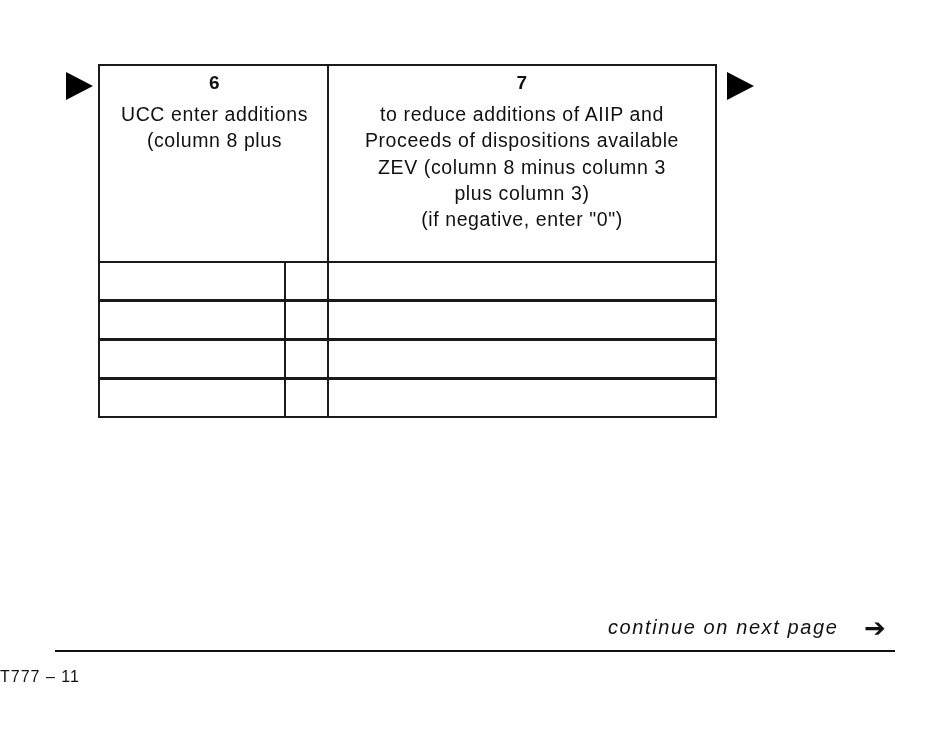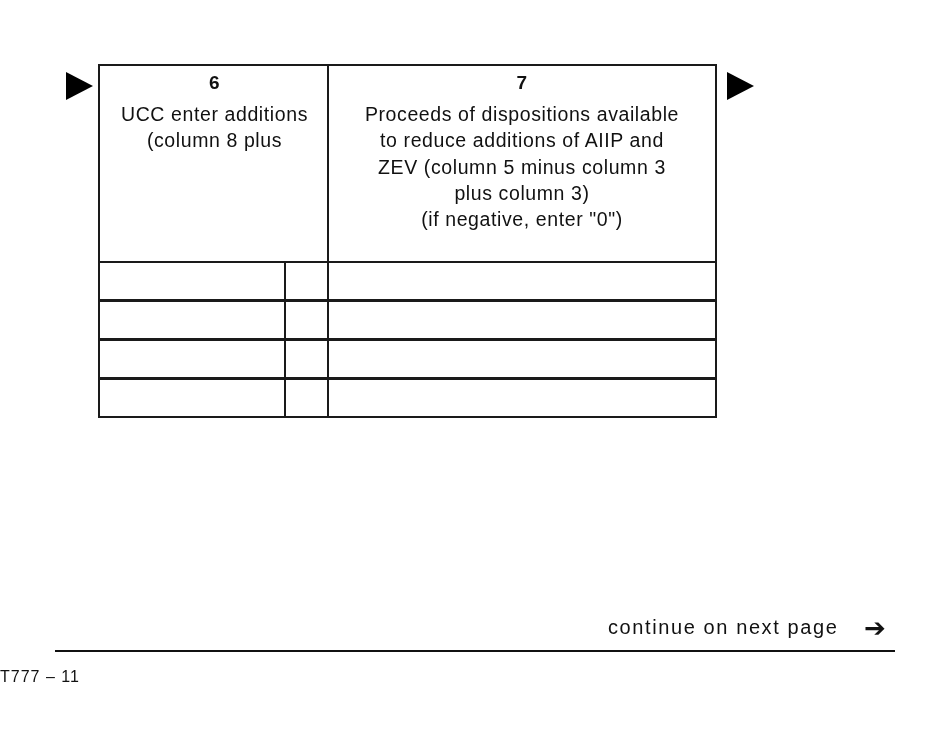--- a/index.html
+++ b/index.html
@@ -18,21 +18,21 @@
     .hdr6 { left: 0; width: 231px; border-right: none; }
     .hdr7 { left: 229px; width: 390px; }
     .num { font-weight: bold; font-size: 19px; margin-top: 6px; margin-bottom: 7px; line-height: 22px; }
     b { font-weight: normal; text-align: right; }
     .row { position: absolute; left: 0; width: 619px; height: 39px; box-sizing: border-box; }
     .cell { position: absolute; top: 0; height: 40px; box-sizing: border-box;
       border: 2px solid #1a1a1a; background: #fff; }
     .c-amt { left: 0; width: 188px; }
     .c-cents { left: 186px; width: 45px; }
     .c-7 { left: 229px; width: 390px; }
-    .continue { position: absolute; left: 608px; top: 616px; font-size: 20px; letter-spacing: 1.6px; }
+    .continue { position: absolute; left: 608px; top: 616px; font-size: 20px; letter-spacing: 1.6px; font-style: italic; }
     .continue-arrow { position: absolute; left: 864px; top: 615px; font-size: 26px; font-weight: bold; line-height: 26px; }
     .rule { position: absolute; left: 55px; top: 650px; width: 840px; height: 2px; background: #111; }
     .pageno { position: absolute; left: 0; width: 950px; top: 668px; font-size: 16px; letter-spacing: 1px; }
   </style>
 </head>
 <body>
 
 <div class="arrow-left"></div>
 <div class="arrow-right"></div>
 
@@ -40,23 +40,23 @@
   <div class="hdr hdr6">
     <div class="num">6</div>
     <div>
       <div>UCC enter additions</div>
       <div><span>(column 8 </span><b>plus</b></div>
     </div>
   </div>
   <div class="hdr hdr7">
     <div class="num">7</div>
     <div>
+      <div>to reduce additions of AIIP and</div>
       <div>Proceeds of dispositions available</div>
-      <div>to reduce additions of AIIP and</div>
-      <div><span>ZEV (column 5 </span><b>minus</b><span> column 3</span></div>
+      <div><span>ZEV (column 8 </span><b>minus</b><span> column 3</span></div>
       <div><b>plus</b><span> column 3)</span></div>
       <div>(if negative, enter "0")</div>
     </div>
   </div>
 
   <div class="row" style="top:197px;">
     <div class="cell c-amt"></div>
     <div class="cell c-cents"></div>
     <div class="cell c-7"></div>
   </div>

